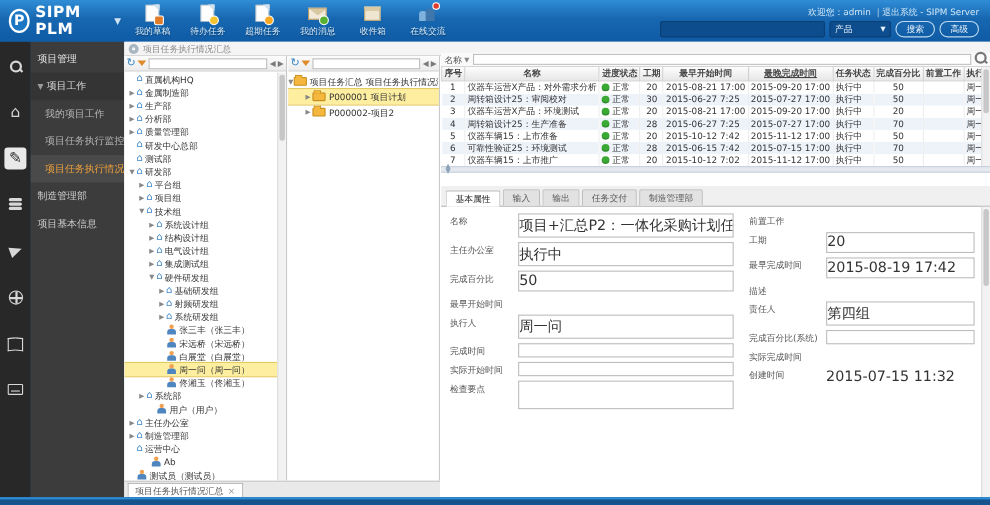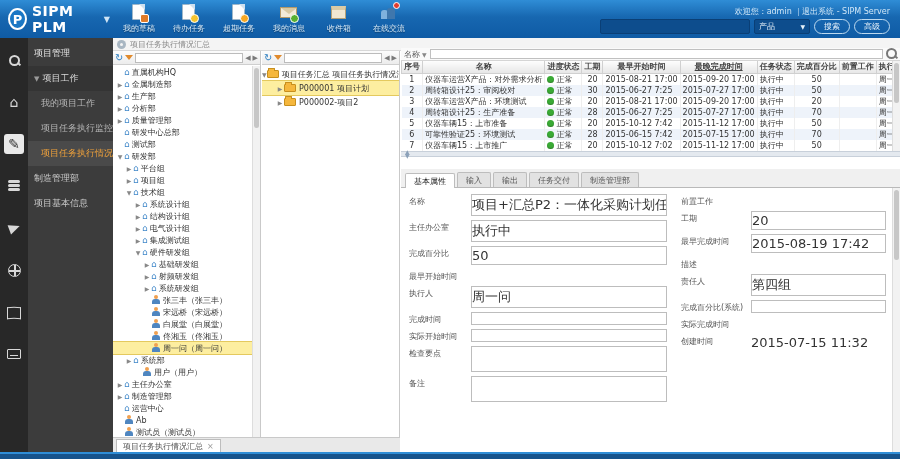--- a/index.html
+++ b/index.html
@@ -424,30 +424,30 @@
           <div class="tnode" style="padding-left: 30px;">
             <span class="tcaret"></span>
             <span class="person-ico"></span>
             <span>宋远桥（宋远桥）</span>
           </div>
           <div class="tnode" style="padding-left: 30px;">
             <span class="tcaret"></span>
             <span class="person-ico"></span>
             <span>白展堂（白展堂）</span>
           </div>
+          <div class="tnode sel" style="padding-left: 30px;">
+            <span class="tcaret"></span>
+            <span class="person-ico"></span>
+            <span>周一问（周一问）</span>
+          </div>
           <div class="tnode" style="padding-left: 30px;">
             <span class="tcaret"></span>
             <span class="person-ico"></span>
             <span>佟湘玉（佟湘玉）</span>
           </div>
-          <div class="tnode sel" style="padding-left: 30px;">
-            <span class="tcaret"></span>
-            <span class="person-ico"></span>
-            <span>周一问（周一问）</span>
-          </div>
           <div class="tnode" style="padding-left: 12px;">
             <span class="tcaret">▶</span>
             <span class="org-ico">⌂</span>
             <span>系统部</span>
           </div>
           <div class="tnode" style="padding-left: 21px;">
             <span class="tcaret"></span>
             <span class="person-ico"></span>
             <span>用户（用户）</span>
           </div>
@@ -459,21 +459,21 @@
           <div class="tnode" style="padding-left: 3px;">
             <span class="tcaret">▶</span>
             <span class="org-ico">⌂</span>
             <span>制造管理部</span>
           </div>
           <div class="tnode" style="padding-left: 3px;">
             <span class="tcaret"></span>
             <span class="org-ico">⌂</span>
             <span>运营中心</span>
           </div>
-          <div class="tnode" style="padding-left: 3px;">
+          <div class="tnode" style="padding-left: 16px;">
             <span class="tcaret"></span>
             <span class="person-ico"></span>
             <span>Ab</span>
           </div>
           <div class="tnode" style="padding-left: 3px;">
             <span class="tcaret"></span>
             <span class="person-ico"></span>
             <span>测试员（测试员）</span>
           </div>
         </div>
@@ -684,24 +684,20 @@
                 <div class="fval"></div>
               </div>
               <div class="frow">
                 <div class="flabel">实际开始时间</div>
                 <div class="fval"></div>
               </div>
               <div class="frow">
                 <div class="flabel">检查要点</div>
                 <div class="fval tall"></div>
               </div>
-              <div class="frow">
-                <div class="flabel">备注</div>
-                <div class="fval tall"></div>
-              </div>
             </div>
           <div class="fcol right">
               <div class="frow">
                 <div class="flabel">前置工作</div>
                 <div class="fval nobox"></div>
               </div>
               <div class="frow">
                 <div class="flabel">工期</div>
                 <div class="fval">20</div>
               </div>

